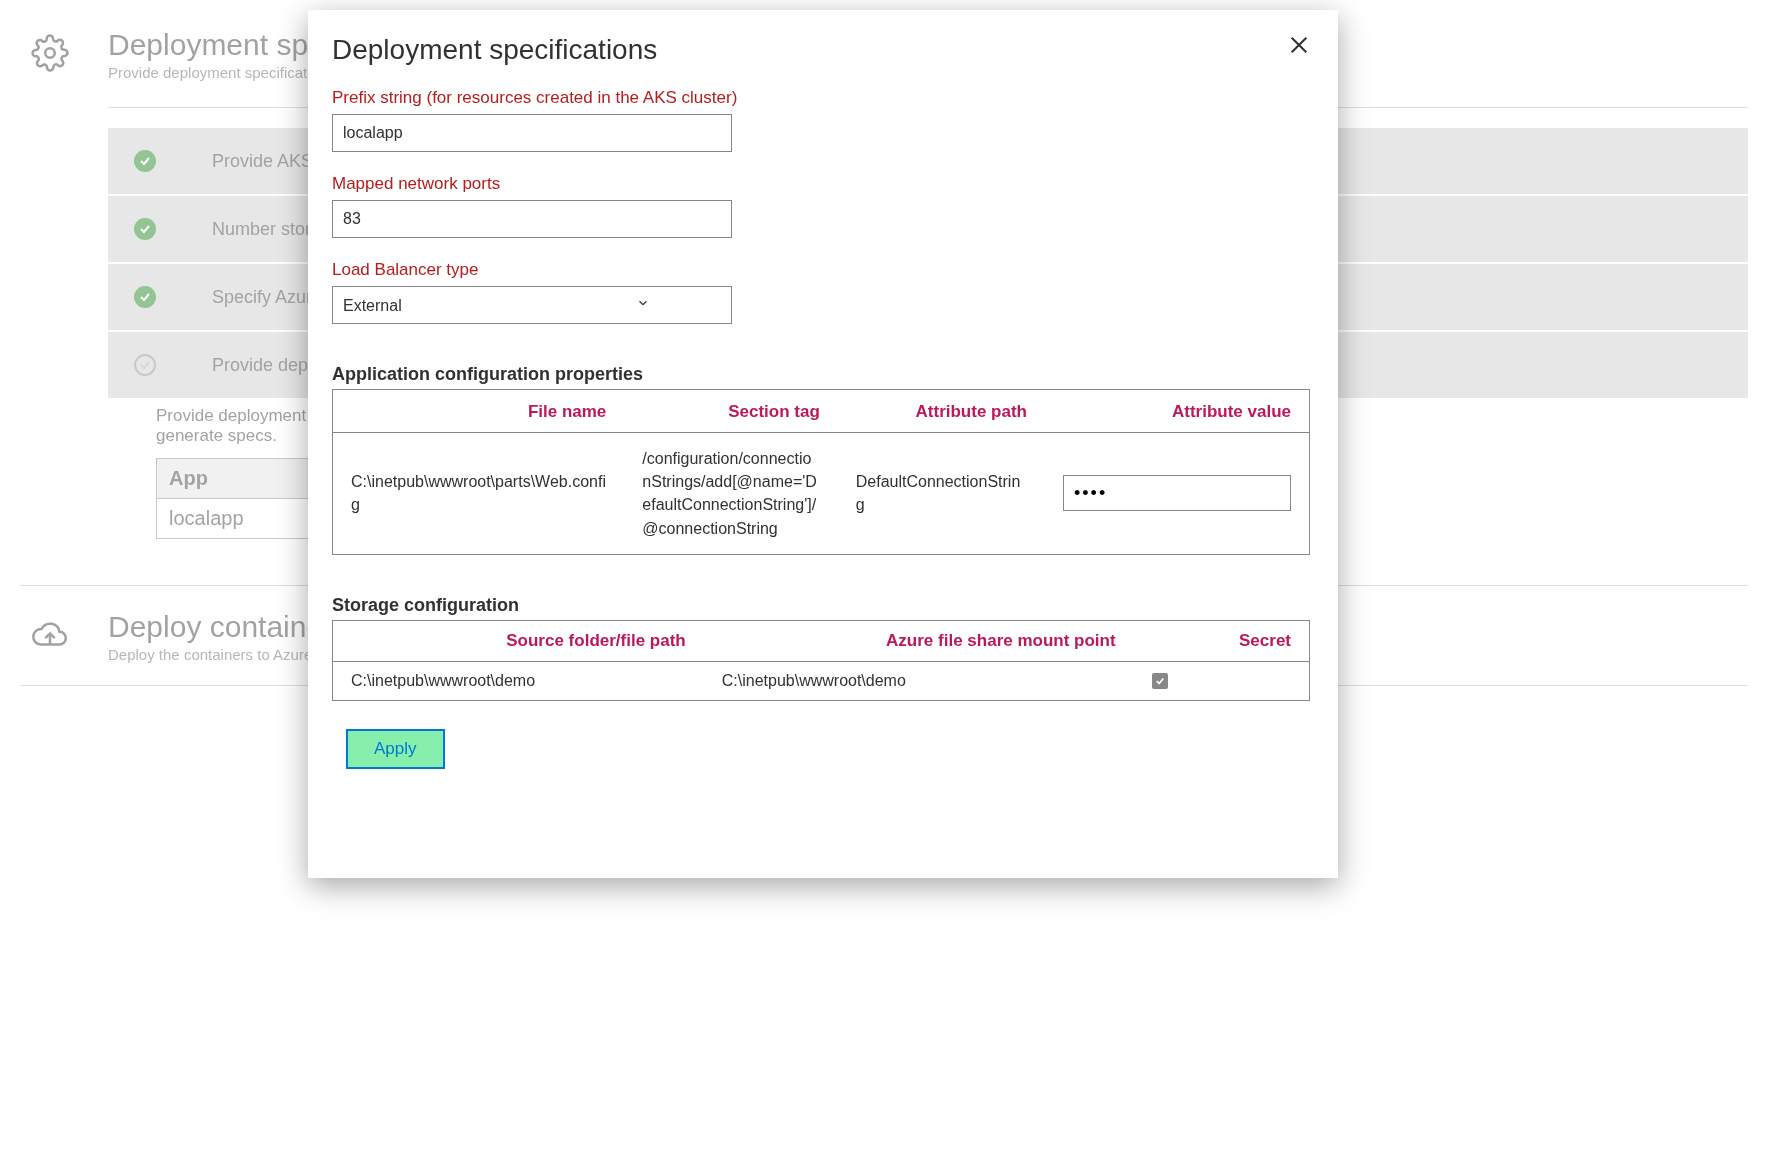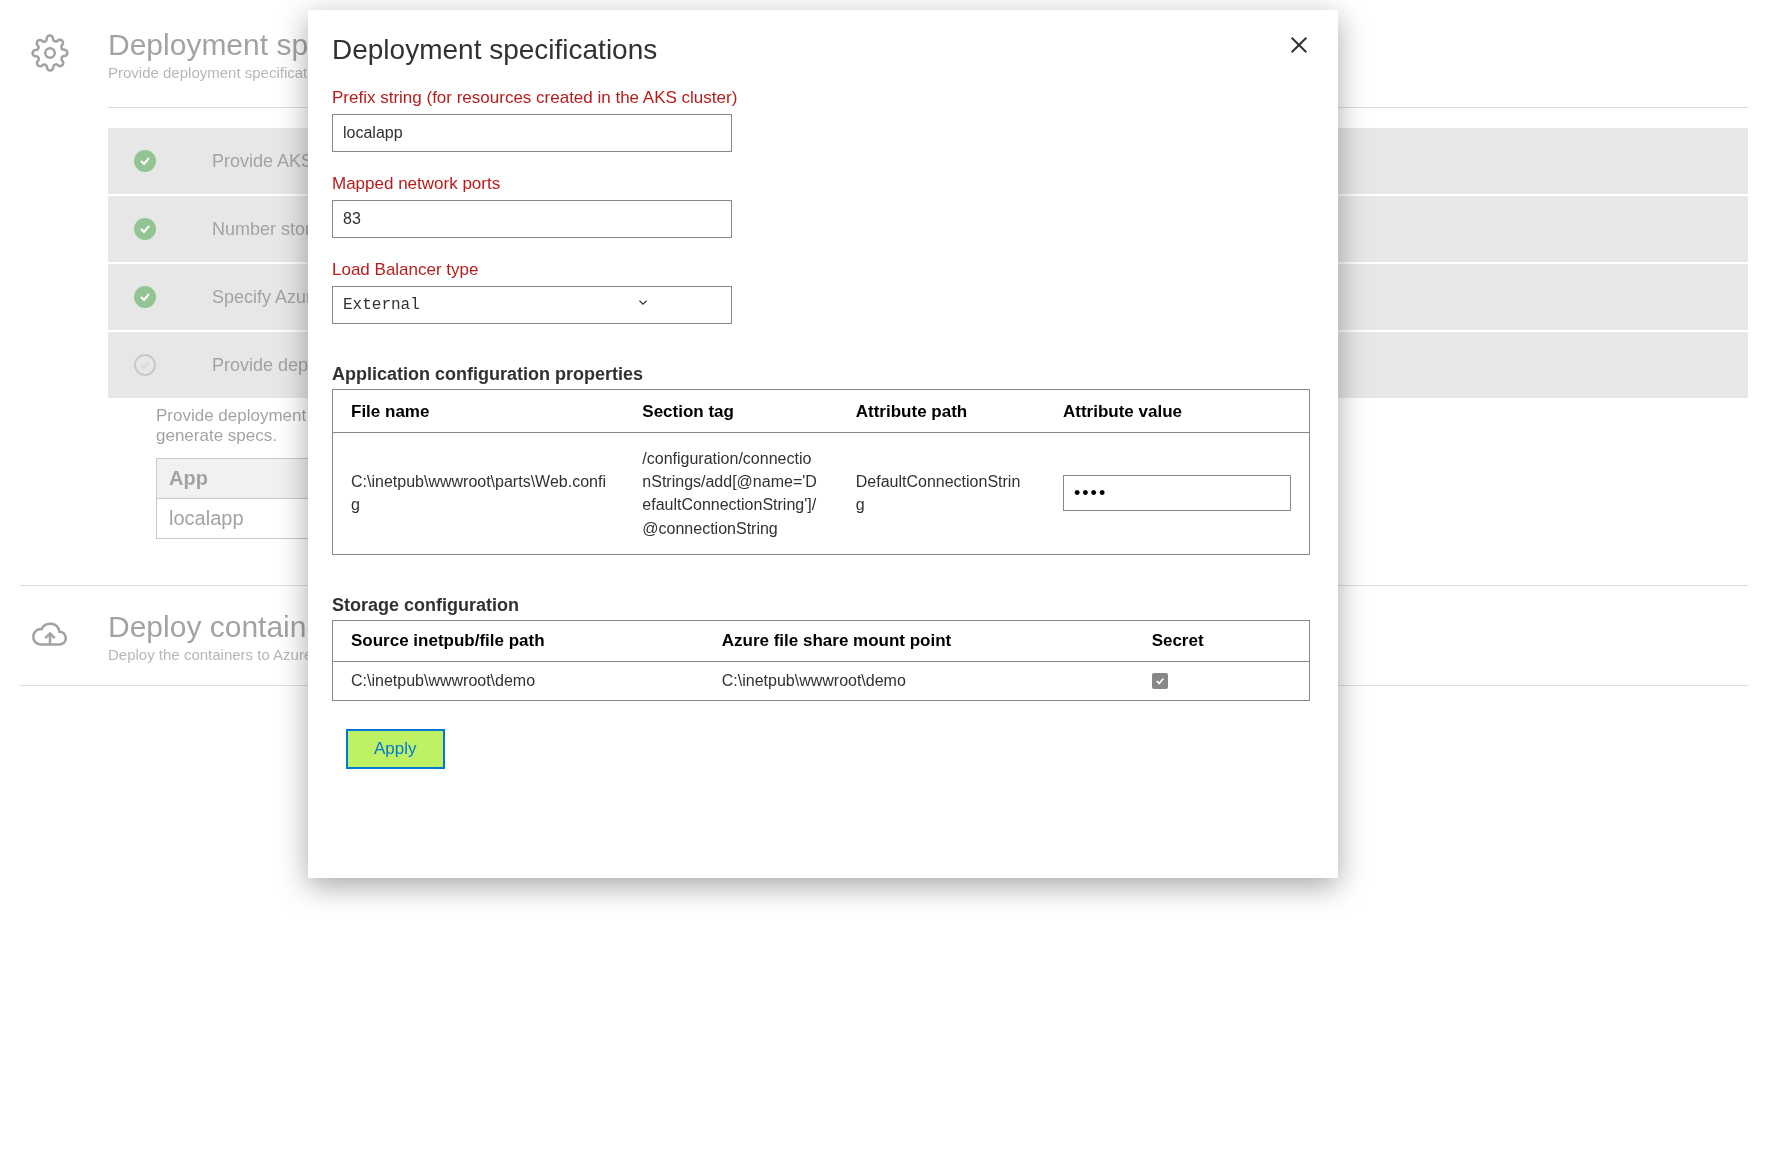--- a/index.html
+++ b/index.html
@@ -92,34 +92,34 @@
       width: 400px;
       height: 38px;
       border: 1px solid #888;
       font-size: 16px;
       padding: 0 10px;
       font-family: inherit;
       background:#fff;
       color:#323130;
     }
     .field select { appearance:none; -webkit-appearance:none; background-image:none; padding-right:30px; position:relative;}
-    .select-wrap { position:relative; width:328px;font-family:Liberation Mono, monospace; }
+    .select-wrap { position:relative; width:328px; }
     .select-caret { position:absolute; right:10px; top:50%; transform:translateY(-50%); pointer-events:none; }
     .section-header { font-size:18px; font-weight:700; margin-top:40px; margin-bottom:4px; }
     .cfg-table {
       width: 100%;
       border:1px solid #888;
       border-collapse:collapse;
       margin-top:2px;
     }
     .cfg-table th {
-      text-align:left;
+      text-align:right;
       font-size:17px;
       font-weight:700;
-      color:#000000;
+      color:#be185d;
       padding:12px 18px 10px;
       border-bottom:1px solid #888;
       background:#fff;
     }
     .cfg-table td {
       padding: 14px 18px;
       font-size:16px;
       vertical-align: middle;
       color:#323130;
     }
@@ -131,21 +131,21 @@
     .storage-table th:nth-child(2){ width:44%; }
     .storage-table th:nth-child(3){ width:18%; }
     .chk {
       width:16px; height:16px; background:#888; border-radius:2px;
       display:inline-flex; align-items:center; justify-content:center;
     }
     .apply-btn {
       margin-top: 28px;
       margin-left: 14px;
       padding: 8px 26px;
-      background:#bef264;
+      background:#86efac;
       border: 2px solid #0078d4;
       color:#0078d4;
       font-size:17px;
       cursor:pointer;
       font-family:inherit;
     }
     .bg-section.deploy { margin-top: 56px; }
   </style>
 </head>
 <body>
@@ -293,21 +293,21 @@
             </td>
           <td><input class="val-input" type="password" value="••••" style=""></td>
         </tr>
       </tbody>
     </table>
 
     <div class="section-header">Storage configuration</div>
     <table class="cfg-table storage-table">
       <thead>
         <tr>
-          <th>Source inetpub/file path</th>
+          <th>Source folder/file path</th>
           <th>Azure file share mount point</th>
           <th>Secret</th>
         </tr>
       </thead>
       <tbody>
         <tr>
           <td>C:\inetpub\wwwroot\demo</td>
           <td>C:\inetpub\wwwroot\demo</td>
           <td>
             <span class="chk">

